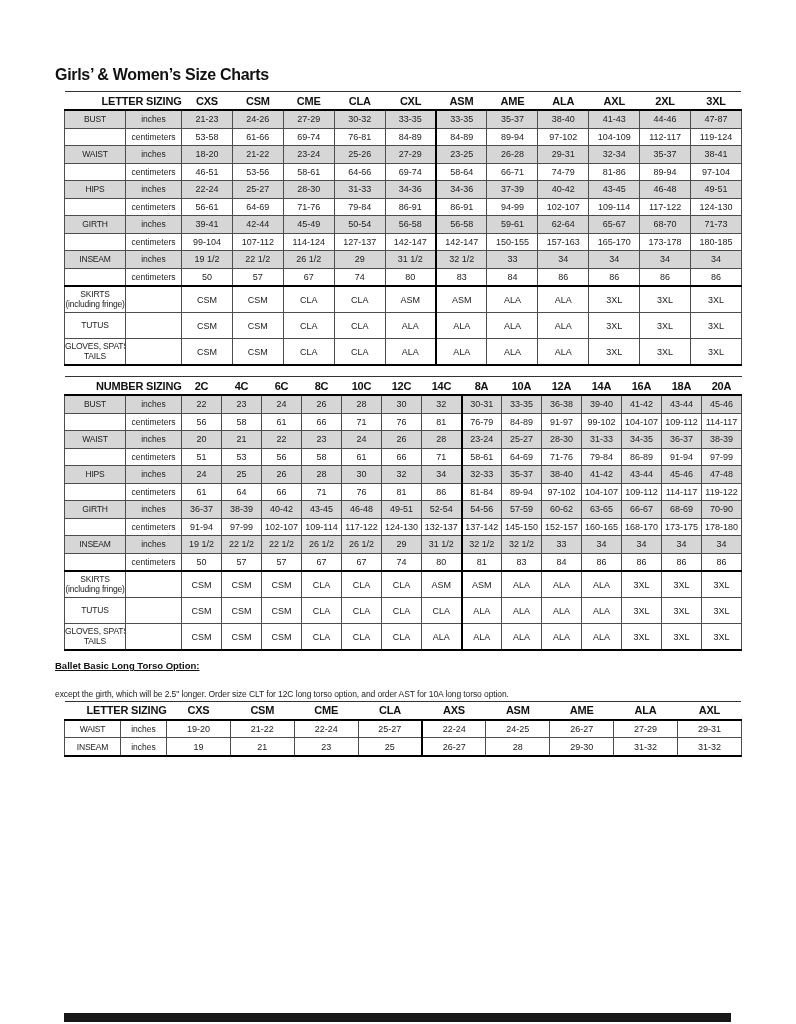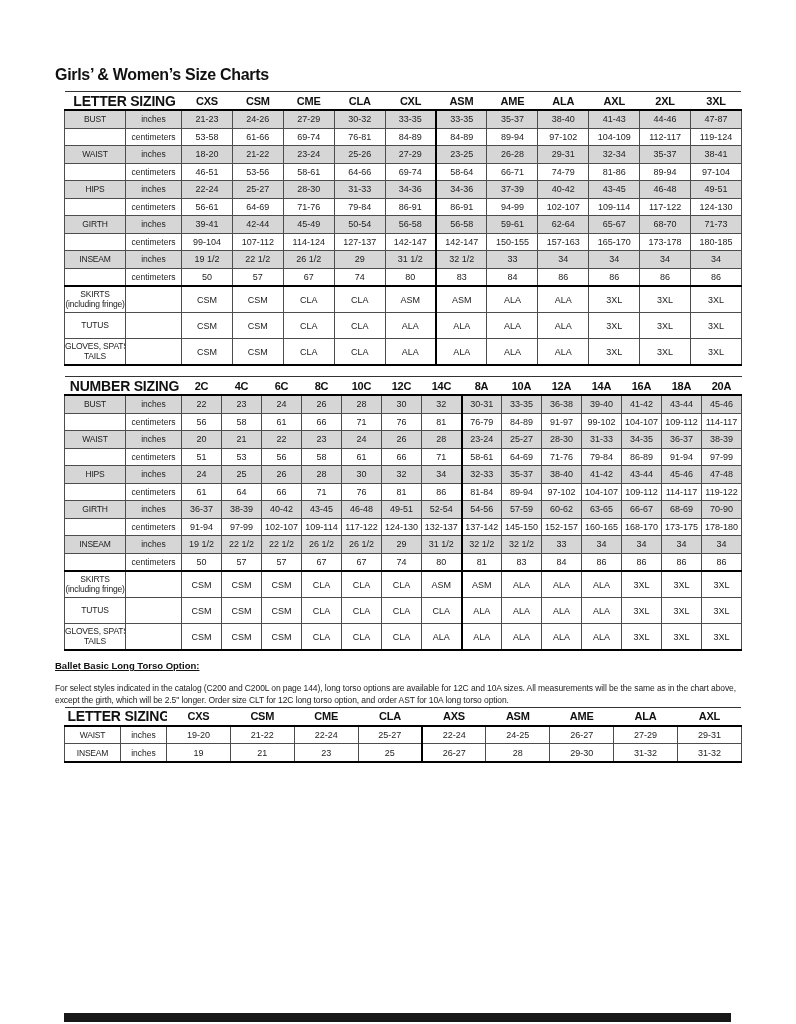--- a/index.html
+++ b/index.html
@@ -13,35 +13,35 @@
   }
   .tbl{margin-left:9px;width:677px;}
   table.sz{border-collapse:collapse;table-layout:fixed;width:677px;}
   table.sz th,table.sz td{
     overflow:hidden;white-space:nowrap;text-align:center;vertical-align:middle;padding:0;
   }
   table.sz thead th{
     font-size:11px;font-weight:bold;letter-spacing:-0.2px;color:#111;
     border-top:1px solid #333;border-bottom:2.4px solid #000;height:17px;text-align:center;
   }
-  table.sz thead th.hl{text-align:center;padding-left:3px;font-size:14px;}
+  table.sz thead th.hl{text-align:right;padding-left:3px;font-size:11px;}
   table.sz tbody td{
     border:1px solid #4d4d4d;font-size:9px;height:16.5px;color:#222;
   }
   table.sz tbody tr.shaded td{background:#d6d6d6;}
   table.sz tbody td.lbl{font-size:8.5px;letter-spacing:-0.2px;}
   table.sz tbody td.unit{font-size:8.5px;margin-top:17px;}
   table.sz tbody td.divr{border-right:2.2px solid #000;}
   table.sz tbody tr.gfirst td{border-top:2.4px solid #000;}
   table.sz tbody tr:last-child td{border-bottom:2.4px solid #000;}
   table.sz tbody tr.garment td{height:25px;}
   table.sz tbody td.glbl div{line-height:1.15;white-space:nowrap;}
   .gap1{height:10px;}
   .note{margin:9px 0 0 0;}
-  .note-title{font-size:9.5px;font-weight:bold;text-decoration:underline;color:#111;margin-bottom:12px;}
+  .note-title{font-size:9.5px;font-weight:bold;text-decoration:underline;color:#111;margin-bottom:18px;}
   .note-line{font-size:8.5px;line-height:1.4;color:#222;letter-spacing:-0.1px;}
   .title2{margin:16px 0 7px 0;font-size:14.5px;font-weight:bold;letter-spacing:-0.3px;color:#111;}
   .title2 .sub{font-size:10.5px;font-weight:bold;letter-spacing:-0.2px;}
   .footer-bar{
     position:absolute;left:64px;top:1013px;width:667px;height:9px;background:#181818;
   }
 </style>
 </head>
 <body>
 
@@ -573,21 +573,20 @@
             <td class="val">3XL</td>
             <td class="val">3XL</td>
             <td class="val">3XL</td>
           </tr>
         </tbody>
       </table>
     </div>
 
   <div class="note">
     <div class="note-title">Ballet Basic Long Torso Option:</div>
-    <div class="note-line">For select styles indicated in the catalog (C200 and C200L on page 144), long torso options are available for 12C and 10A sizes. All measurements will be the same as in the chart above,</div>
     <div class="note-line">except the girth, which will be 2.5" longer. Order size CLT for 12C long torso option, and order AST for 10A long torso option.</div>
   </div>
 
 
   <div class="tbl">
       <table class="sz">
         <colgroup>
           <col style="width: 56px;">
           <col style="width: 46px;">
           <col style="width: 63.8889px;">

